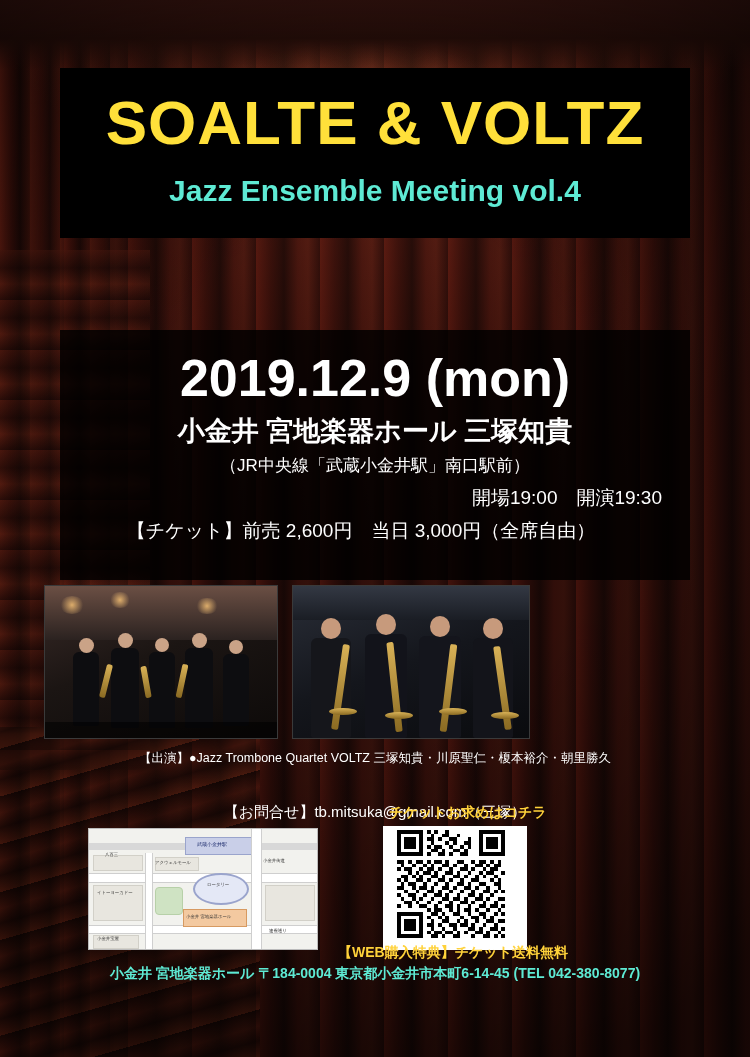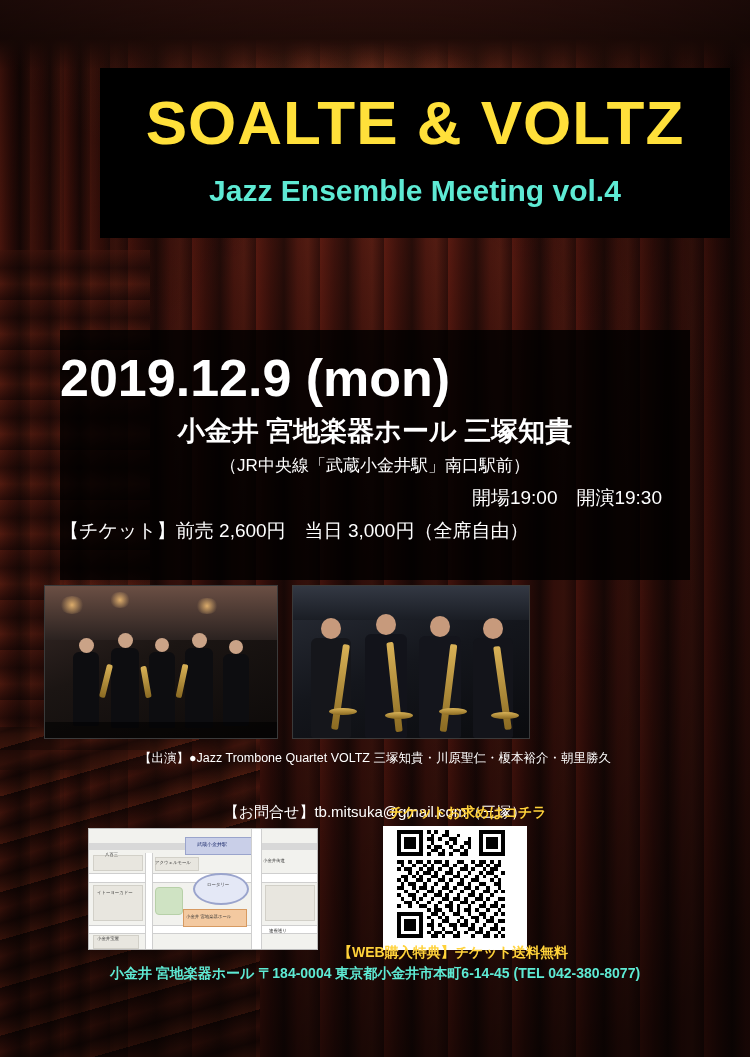--- a/index.html
+++ b/index.html
@@ -72,21 +72,20 @@
     background:radial-gradient(ellipse at center, rgba(255,160,90,.22), rgba(0,0,0,0) 70%);
   }
 
   
   .page{position:absolute;inset:0;}
 
   
   .title-panel{
     position:absolute;left:60px;top:68px;width:630px;height:170px;
     background:#000;
-    margin-left:40px;
   }
   .title-main{
     color:#ffe03a;
     font-weight:bold;
     font-size:62px;
     letter-spacing:1px;
     text-align:center;
     margin-top:24px;
     line-height:1;
     text-shadow:0 0 2px rgba(0,0,0,.9);
@@ -100,33 +99,33 @@
     line-height:1;
   }
 
   
   .info-panel{
     position:absolute;left:60px;top:330px;width:630px;height:250px;
     background:rgba(0,0,0,.82);
   }
   .date{
     color:#fff;font-weight:bold;font-size:52px;letter-spacing:0px;
-    text-align:left;margin-top:22px;line-height:1;
+    text-align:center;margin-top:22px;line-height:1;
   }
   .venue{
     color:#fff;font-weight:bold;font-size:27px;text-align:center;margin-top:14px;line-height:1;
   }
   .access{
     color:#fff;font-size:17px;text-align:center;margin-top:12px;line-height:1;
   }
   .times{
     color:#fff;font-size:19px;text-align:right;margin-top:14px;padding-right:28px;line-height:1;
   }
   .tickets{
-    color:#fff;font-size:19px;text-align:left;margin-top:14px;padding-right:28px;line-height:1;
+    color:#fff;font-size:19px;text-align:center;margin-top:14px;padding-right:28px;line-height:1;
   }
 
   
   .photo{
     position:absolute;border:1px solid #3a3a3a;overflow:hidden;
   }
   .photo-left{left:44px;top:585px;width:232px;height:152px;
     background:linear-gradient(160deg,#3a2b28 0%,#1b1513 45%,#0d0a09 100%);}
   .photo-right{left:292px;top:585px;width:236px;height:152px;
     background:linear-gradient(160deg,#2a2e38 0%,#14161c 50%,#0a0b0e 100%);}

